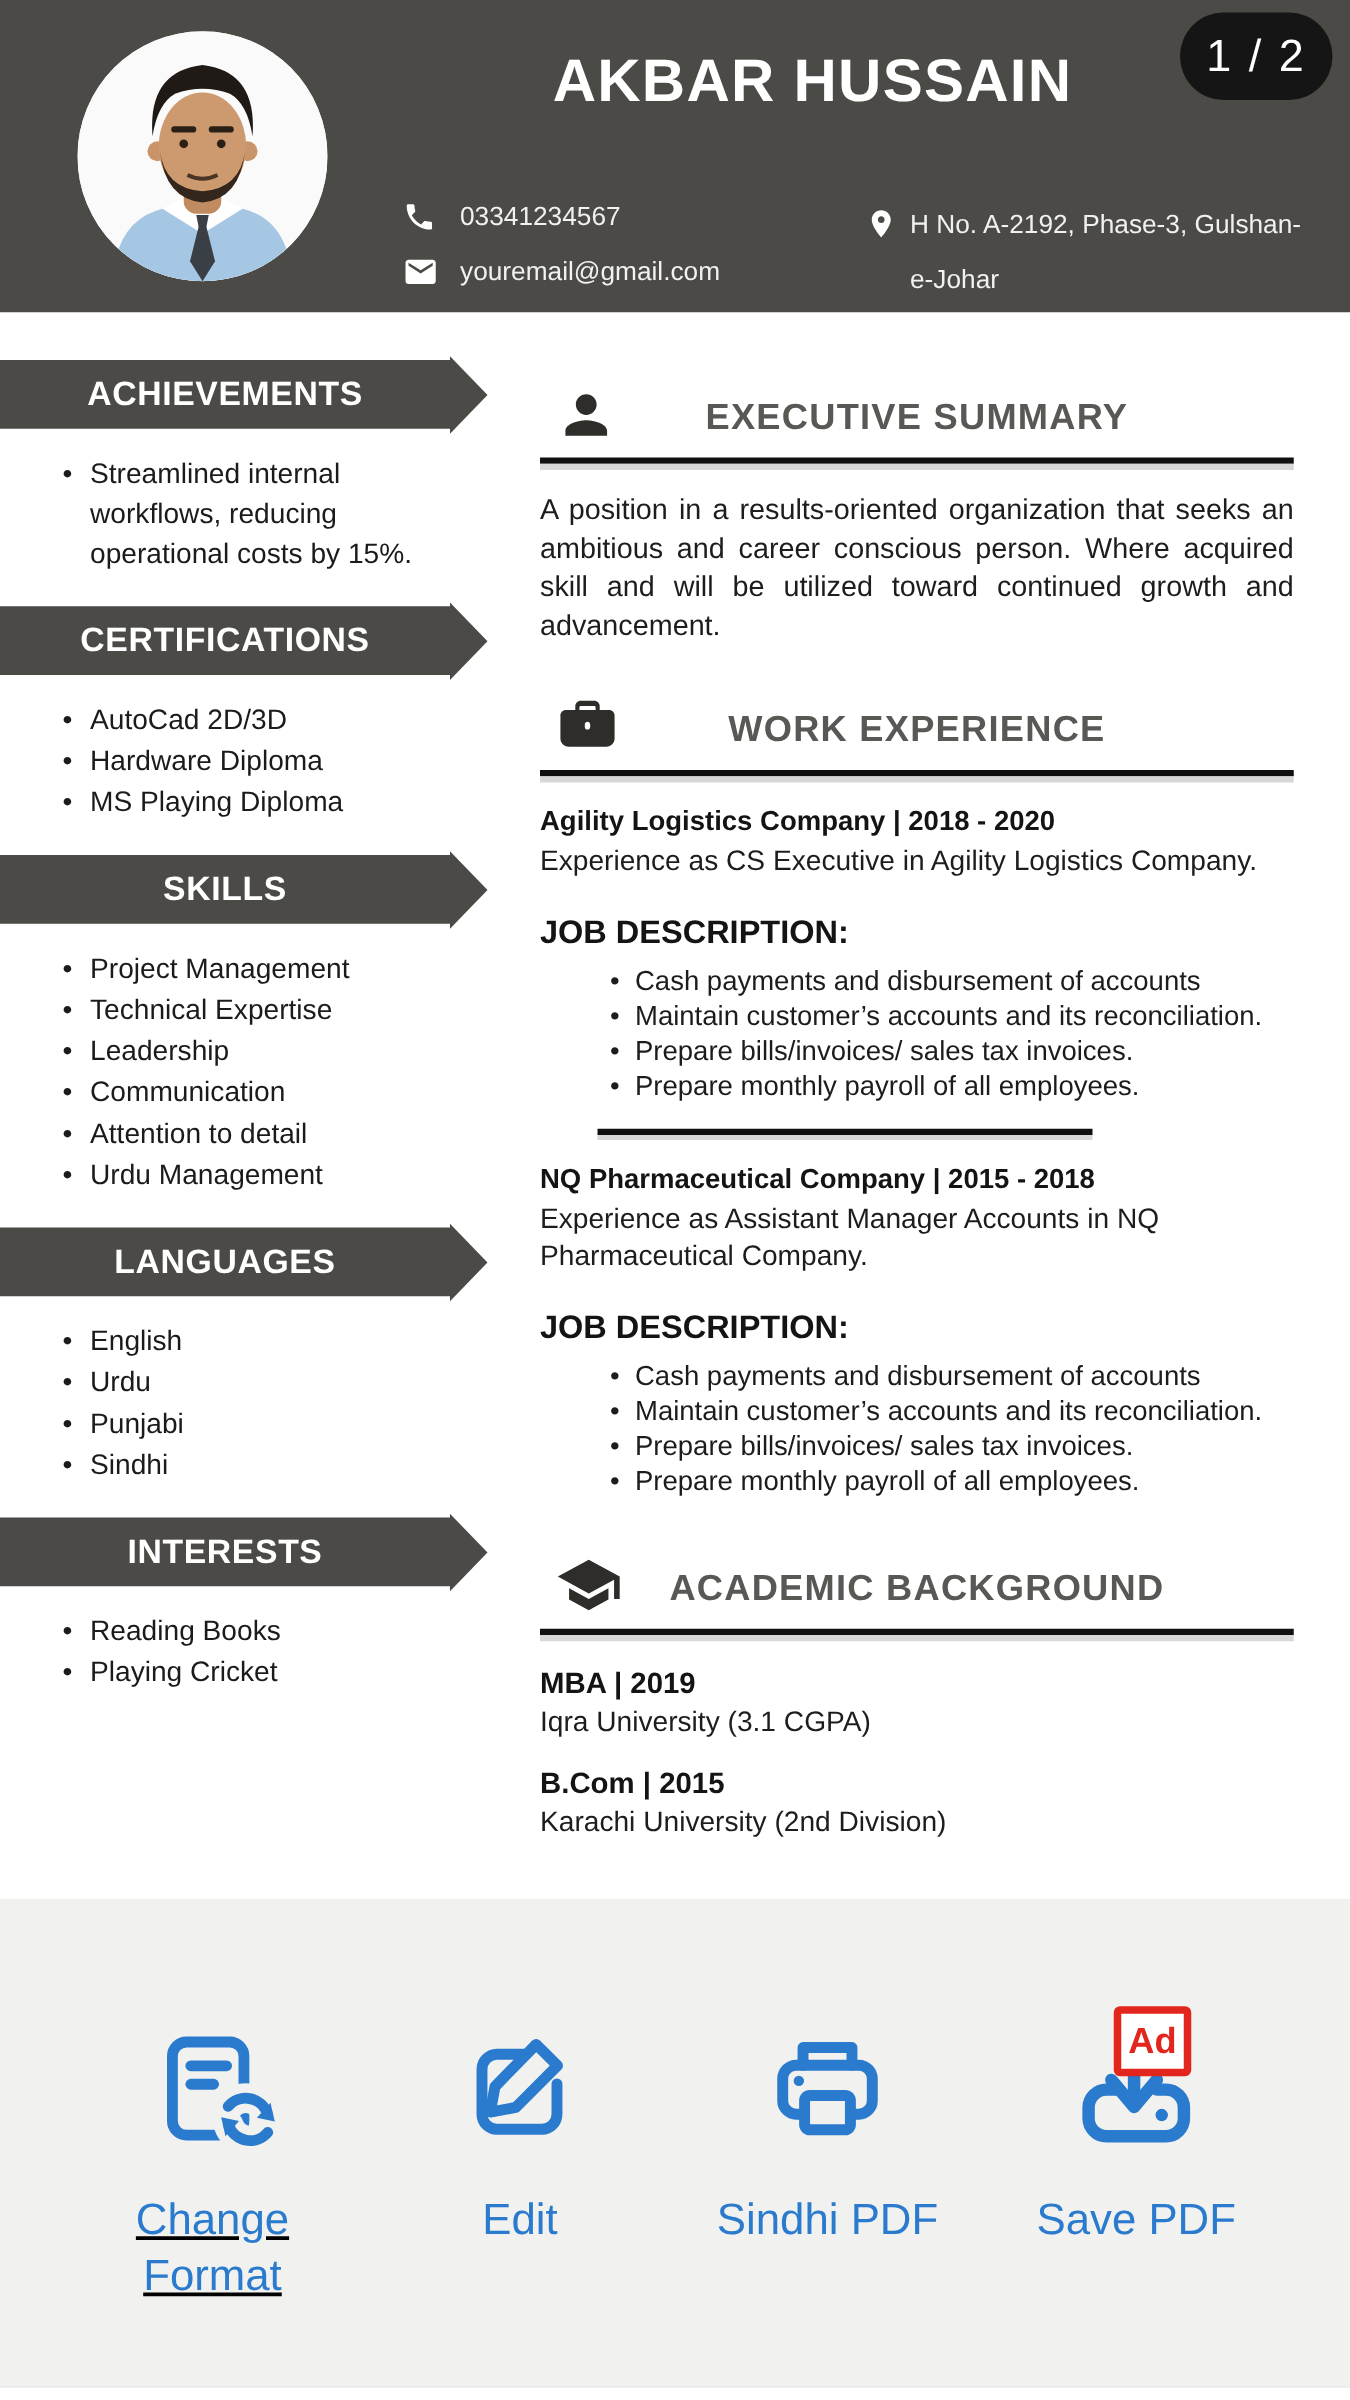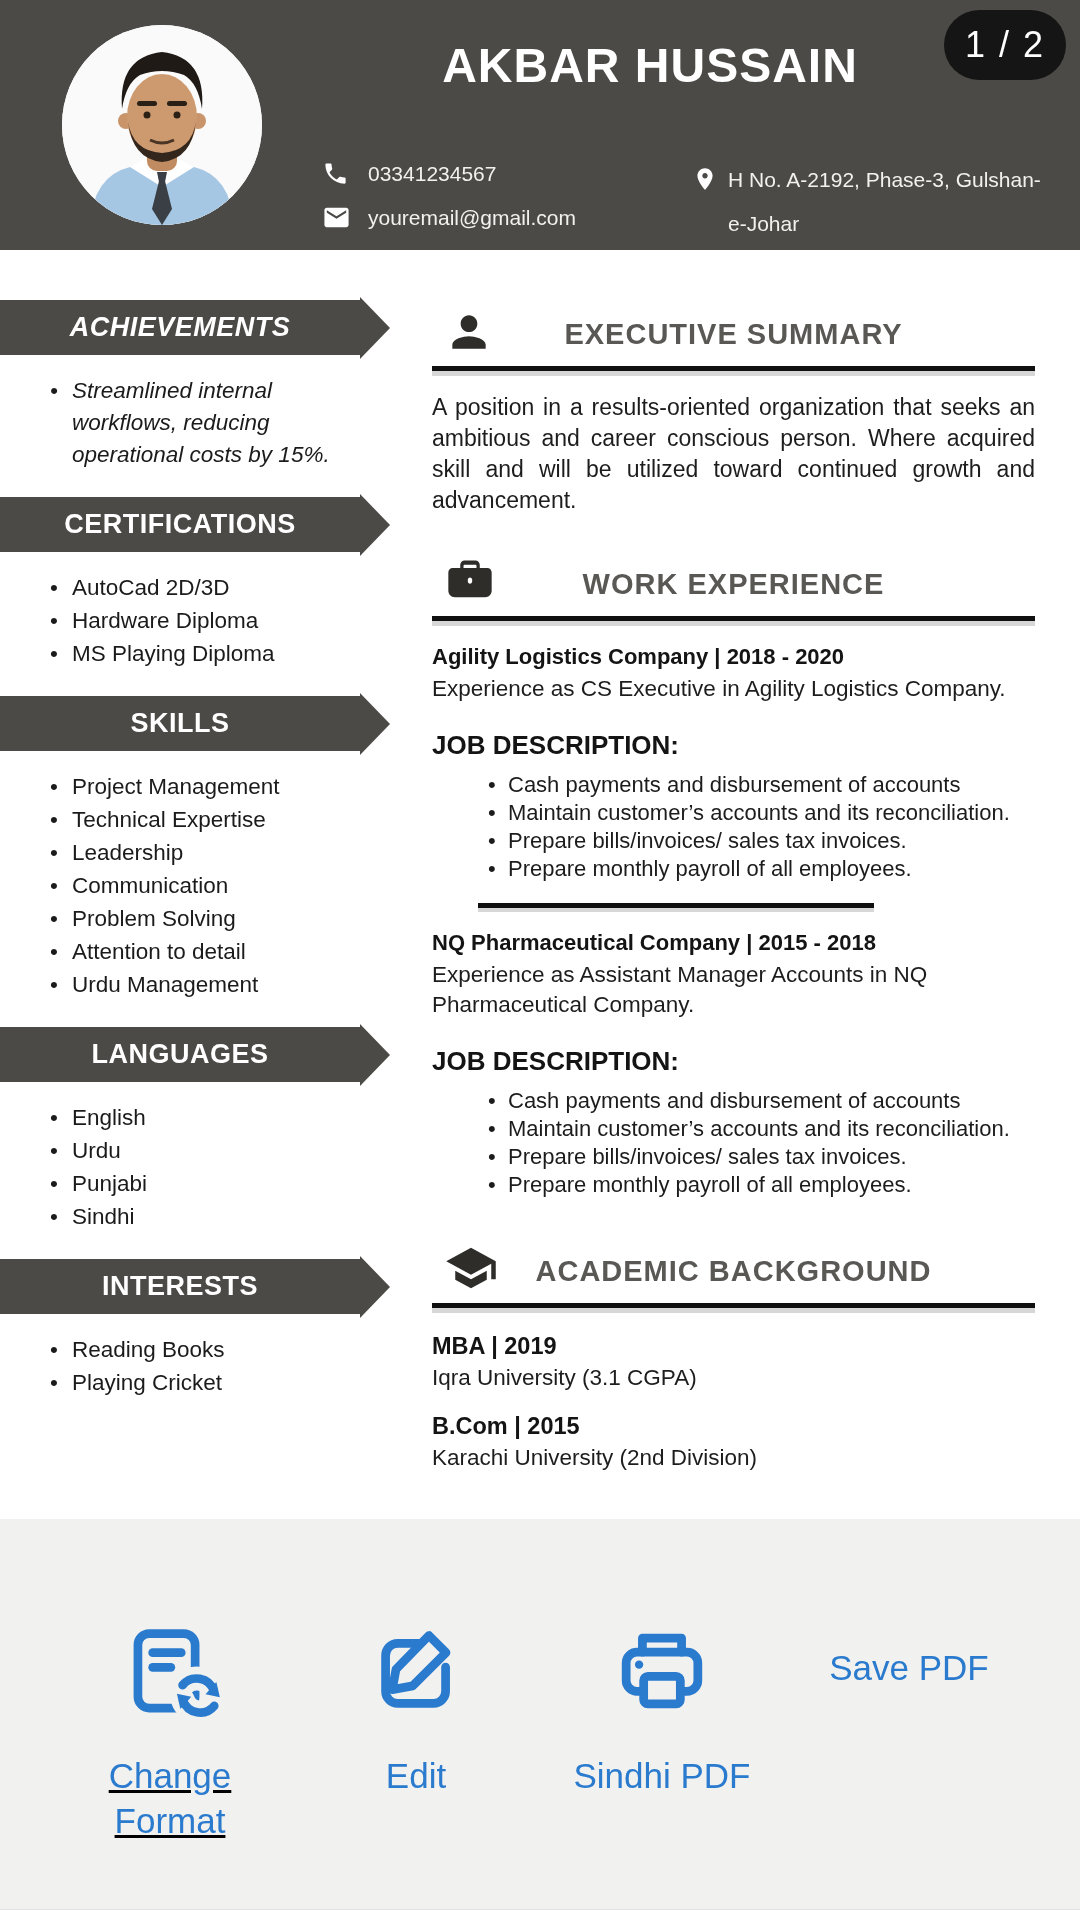--- a/index.html
+++ b/index.html
@@ -26,21 +26,21 @@
   .c-addr .atxt { display:block; margin-left:36px; }
   .page-badge {
     position:absolute; right:14px; top:10px; width:122px; height:70px;
     background:#151515; border-radius:36px; color:#ffffff; font-size:36px;
     display:flex; align-items:center; justify-content:center; letter-spacing:2px;
   }
   
   .body-area { position:absolute; top:250px; left:0; width:1080px; height:1269px; background:#ffffff; }
   .sidebar { position:absolute; left:0; top:0; width:400px; }
   .side-section { margin-bottom:26px; }
-  .side-section.first { margin-top:50px;font-style:italic; }
+  .side-section.first { margin-top:38px; }
   .banner {
     position:relative; width:360px; height:55px; background:#4b4a46;
     color:#ffffff; font-size:27px; font-weight:bold; letter-spacing:0.5px;
     display:flex; align-items:center; justify-content:center;
   }
   .banner::after {
     content:""; position:absolute; left:360px; top:50%; transform:translateY(-50%);
     width:0; height:0; border-top:31px solid transparent; border-bottom:31px solid transparent;
     border-left:30px solid #4b4a46;
   }
@@ -185,21 +185,20 @@
       <div class="side-section">
         <div class="banner">
             <span>SKILLS</span>
           </div>
         <ul class="side-list">
 
         <li>Project Management</li>
             <li>Technical Expertise</li>
             <li>Leadership</li>
             <li>Communication</li>
-            <li>Problem Solving</li>
             <li>Attention to detail</li>
             <li>Urdu Management</li>
           </ul>
       </div>
 
       <div class="side-section">
         <div class="banner">
             <span>LANGUAGES</span>
           </div>
         <ul class="side-list">
@@ -344,18 +343,27 @@
           <path d="M7.3 7 V3.6 h9.4 V7"></path>
           <rect x="3.4" y="7" width="17.2" height="9.4" rx="2.6"></rect>
           <circle cx="6.5" cy="10" r="1" fill="#2a7ace" stroke="none"></circle>
           <rect x="7.6" y="12.8" width="8.8" height="6.6" rx="1" fill="#f1f1f0"></rect>
         </svg>
       </span>
       <span class="albl">Sindhi PDF</span>
     </div>
 
     <div class="action a-3">
+      <span class="aicon">
+        <svg width="104" height="104" viewBox="0 0 24 24" fill="none" stroke="#2a7ace" stroke-width="2.3" stroke-linecap="round" stroke-linejoin="round">
+          <path d="M11.6 3.4 V13.6"></path>
+          <path d="M7.4 9.9 L11.6 14.9 L15.8 9.9"></path>
+          <path d="M8.2 11.7 h-1.7 a3.3 3.3 0 0 0 -3.3 3.3 v2 a3.3 3.3 0 0 0 3.3 3.3 h11 a3.3 3.3 0 0 0 3.3 -3.3 v-2 a3.3 3.3 0 0 0 -3.3 -3.3 h-1.7"></path>
+          <circle cx="16.7" cy="16.4" r="1.15" fill="#2a7ace" stroke="none"></circle>
+        </svg>
+        <span class="ad-badge">Ad</span>
+      </span>
       <span class="albl">Save PDF</span>
     </div>
   </div>
 
   <div class="bottom-strip"></div>
 </div>
 
 </body></html>

